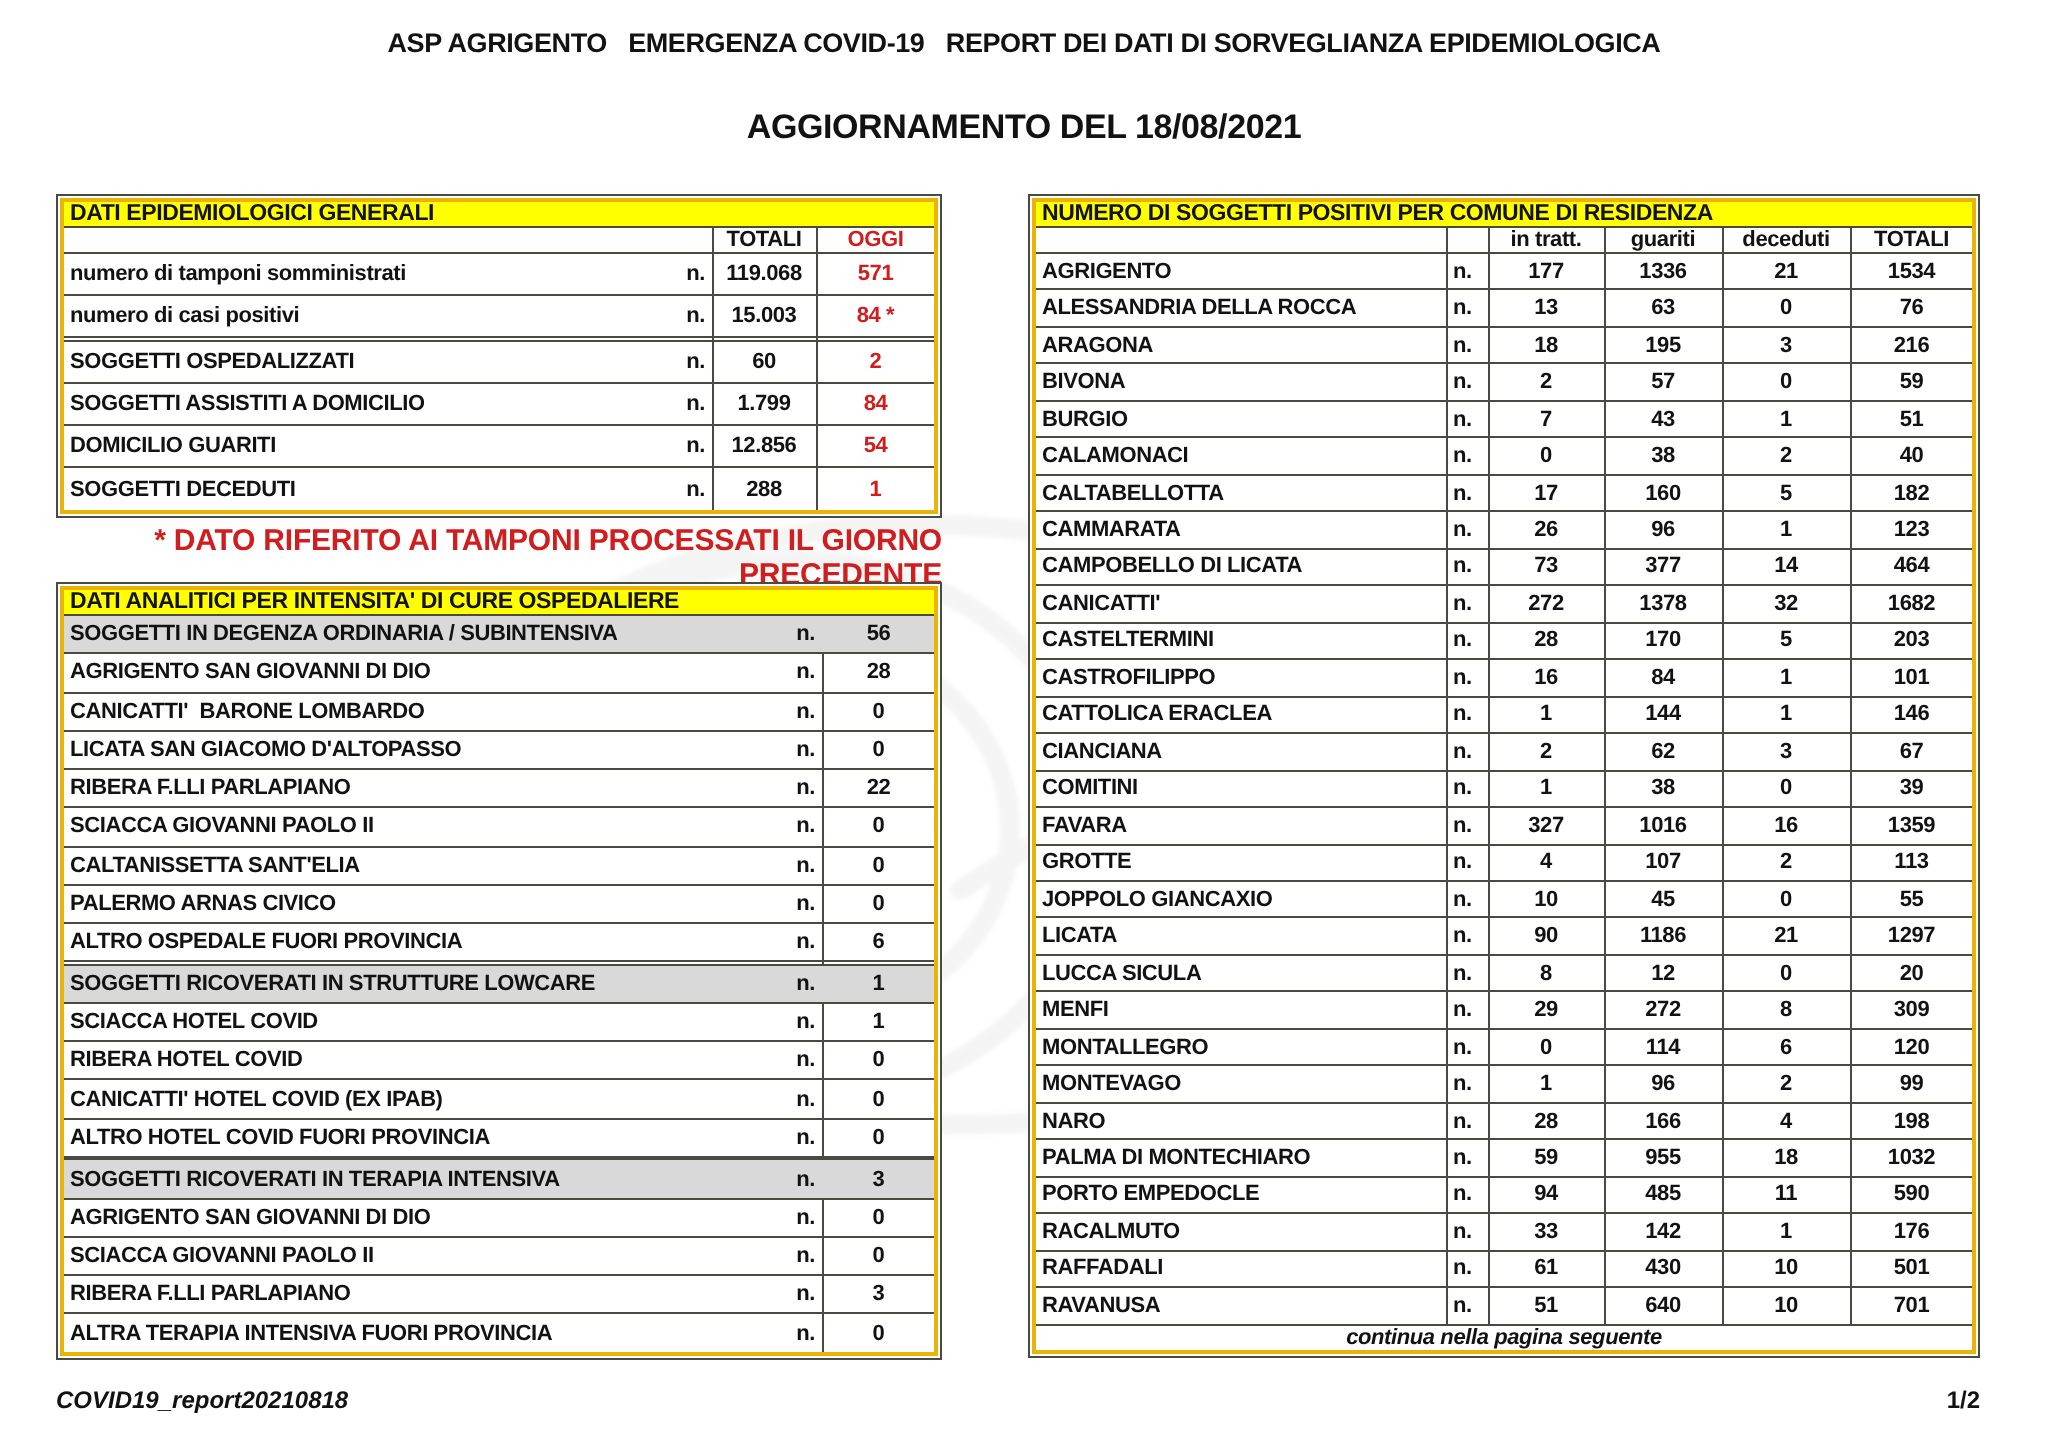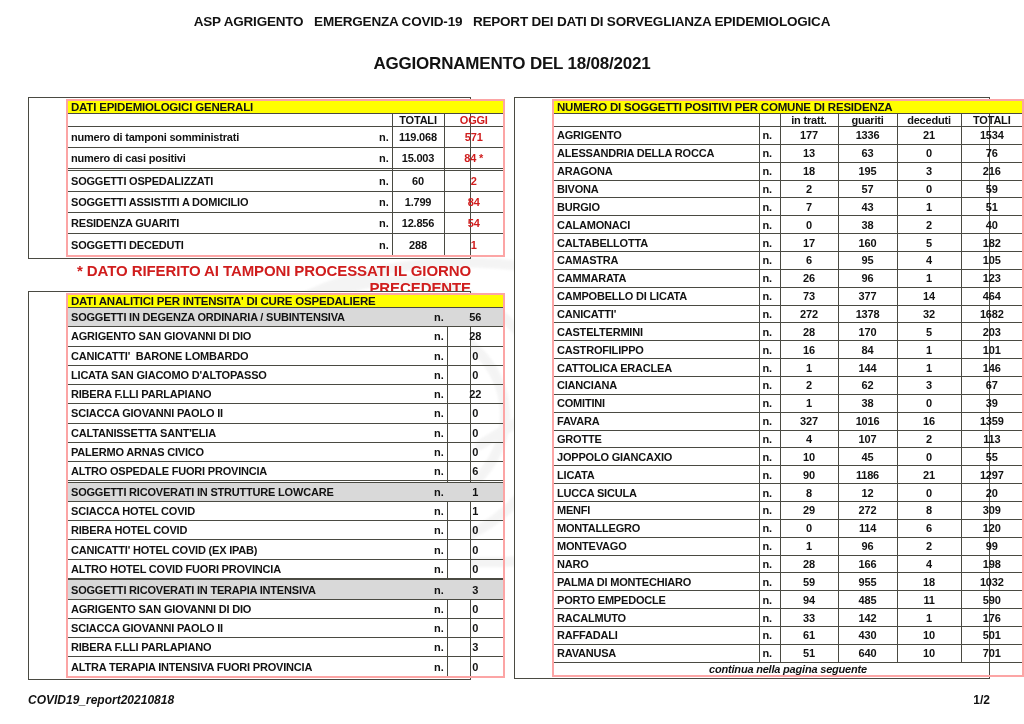--- a/index.html
+++ b/index.html
@@ -14,22 +14,21 @@
   .title2{
     position:absolute;top:54px;left:0;width:100%;text-align:center;
     font-size:17px;font-weight:bold;letter-spacing:-0.2px;
   }
   .tblwrap{
     position:absolute;border:1px solid #4a4a42;padding:1px;background:#fff;
     box-sizing:border-box;
   }
   .tblwrap table{
     border-collapse:collapse;table-layout:fixed;width:100%;height:100%;
-    border:2px solid #fca5a5;
-    margin-left:36px;
+    border:2px solid #eab308;
   }
   td{
     border:1px solid #4a4a42;font-size:11px;font-weight:bold;
     padding:0 3px;overflow:hidden;white-space:nowrap;vertical-align:middle;
     letter-spacing:-0.2px;
   }
   tr.yellowrow td{
     background:#FFFF00;font-size:11.5px;padding-left:3px;text-align:left;
   }
   td.val{text-align:center;}
@@ -136,21 +135,21 @@
         <span class="rl">SOGGETTI ASSISTITI A DOMICILIO</span>
         <span class="unit">n.</span>
       </div>
     </td>
     <td class="val">1.799</td>
     <td class="val red">84</td>
   </tr>
         <tr>
     <td class="lbl">
       <div class="cellflex">
-        <span class="rl">RESIDENZA GUARITI</span>
+        <span class="rl">DOMICILIO GUARITI</span>
         <span class="unit">n.</span>
       </div>
     </td>
     <td class="val">12.856</td>
     <td class="val red">54</td>
   </tr>
         <tr>
     <td class="lbl">
       <div class="cellflex">
         <span class="rl">SOGGETTI DECEDUTI</span>
@@ -444,28 +443,20 @@
   </tr>
         <tr>
     <td class="lbl">CALTABELLOTTA</td>
     <td class="n">n.</td>
     <td class="val">17</td>
     <td class="val">160</td>
     <td class="val">5</td>
     <td class="val">182</td>
   </tr>
         <tr>
-    <td class="lbl">CAMASTRA</td>
-    <td class="n">n.</td>
-    <td class="val">6</td>
-    <td class="val">95</td>
-    <td class="val">4</td>
-    <td class="val">105</td>
-  </tr>
-        <tr>
     <td class="lbl">CAMMARATA</td>
     <td class="n">n.</td>
     <td class="val">26</td>
     <td class="val">96</td>
     <td class="val">1</td>
     <td class="val">123</td>
   </tr>
         <tr>
     <td class="lbl">CAMPOBELLO DI LICATA</td>
     <td class="n">n.</td>

